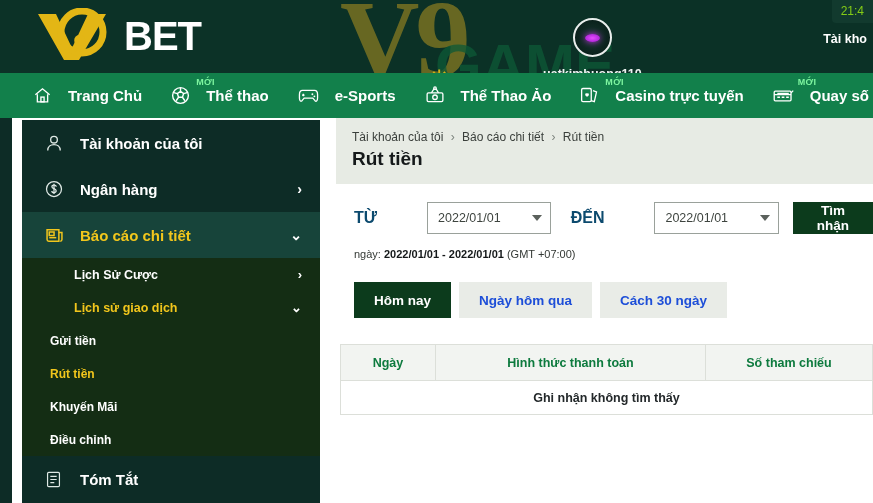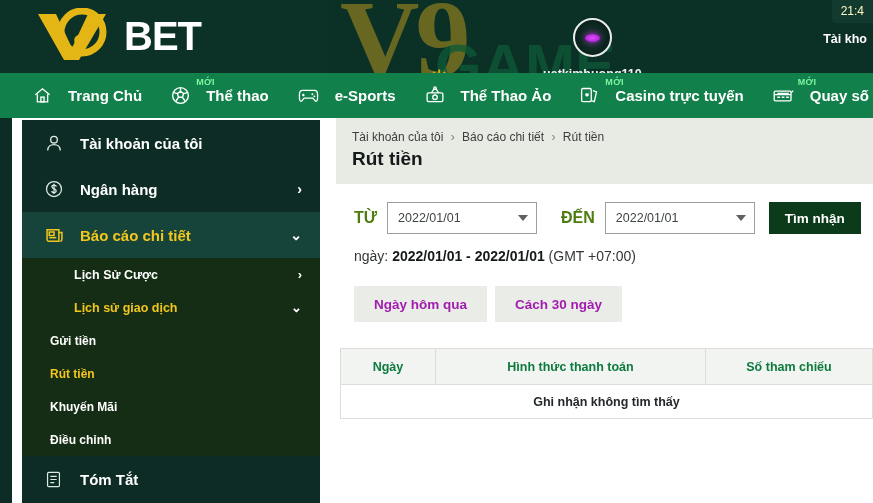--- a/index.html
+++ b/index.html
@@ -69,21 +69,21 @@
     height:30px; padding:0 12px; border-radius:3px;
   }
   .balance-box .amt { color:#ffffff; font-size:12.5px; font-weight:700; }
   .refresh-icon { color:#f2c61c; font-size:15px; font-weight:700; line-height:1; }
   .acct-right {
     position:absolute; right:6px; top:32px; color:#ffffff; font-size:12.5px; font-weight:700;
     white-space:nowrap;
   }
   .clock-chip {
     position:absolute; right:0px; top:0px; background:#123a2e;
-    padding:4px 9px 5px 9px; color:#fef9c3; font-size:12px; border-radius:0 0 0 4px;
+    padding:4px 9px 5px 9px; color:#84cc16; font-size:12px; border-radius:0 0 0 4px;
     white-space:nowrap;
   }
 
   
   .navbar {
     position:absolute; top:73px; left:0; width:873px; height:45px;
     background:#12804b;
     display:flex; align-items:center; padding-left:18px; gap:0px;
     overflow:hidden;
   }
@@ -129,42 +129,43 @@
   .main {
     position:absolute; left:336px; top:0px; width:537px; height:385px; background:#ffffff;
     overflow:hidden;
   }
   .crumb-block { background:#e7ebe4; padding:12px 16px 14px 16px; }
   .crumb { font-size:12px; color:#3a3f3b; }
   .crumb .sep { color:#7e857f; margin:0 4px; }
   .page-title { font-size:19px; font-weight:700; color:#15191a; margin-top:4px; }
 
   .filter-row { display:flex; align-items:center; padding:18px 0 0 18px; gap:0; }
-  .flabel { color:#4d7c0f; font-size:16px; font-weight:700; margin-right:10px; }
+  .flabel { color:#0c4a6e; font-size:16px; font-weight:700; margin-right:10px; }
   .date-select {
     width:150px; height:32px; border:1px solid #9aa19b; background:#fff;
     display:flex; align-items:center; padding:0 8px 0 10px; font-size:12.5px; color:#3e443f;
     cursor:pointer;
+    margin-left:40px;
   }
   .date-select .val { flex:1; }
   .date-select .caret {
     width:0; height:0; border-left:5px solid transparent; border-right:5px solid transparent;
     border-top:6px solid #5b615c;
   }
   .gap-mid { width:24px; }
   .search-btn {
     margin-left:14px; background:#0c3b1c; color:#fff; font-size:13.5px; font-weight:700;
     height:32px; padding:0 16px; border:none; cursor:pointer;
   }
-  .range-note { padding:14px 8px 0 18px; font-size:14px; color:#333834; }
+  .range-note { padding:14px 8px 0 18px; font-size:11px; color:#333834; }
   .range-note b { color:#15191a; font-weight:700; }
 
   .tabs { display:flex; padding:22px 0 0 18px; gap:8px; }
   .tab {
-    background:#e9ece7; color:#a21caf; font-size:13.5px; font-weight:700;
+    background:#e9ece7; color:#1d4ed8; font-size:13.5px; font-weight:700;
     height:36px; padding:0 20px; display:flex; align-items:center; justify-content:center;
     cursor:pointer;
   }
   .tab.active { background:#0c3b1c; color:#ffffff; }
 
   .table-wrap { margin:26px 0 0 0; padding:0 0 0 0; }
   table.rpt { width:calc(100% - 4px); border-collapse:collapse; margin-left:4px; table-layout:fixed; }
   table.rpt th {
     background:#f2f4f1; border:1px solid #dcdfd9; color:#0d7a3e;
     font-size:12.5px; font-weight:700; height:36px; text-align:center;
@@ -402,20 +403,21 @@
         <button class="search-btn">Tìm nhận</button>
       </div>
 
       <div class="range-note">
         <span>ngày:</span>
         <b>2022/01/01 - 2022/01/01</b>
         <span>(GMT +07:00)</span>
       </div>
 
       <div class="tabs">
+        <div class="tab active">Hôm nay</div>
         <div class="tab">Ngày hôm qua</div>
         <div class="tab">Cách 30 ngày</div>
       </div>
 
       <div class="table-wrap">
         <table class="rpt">
           <colgroup>
               <col class="c1">
               <col class="c2">
               <col class="c3">

